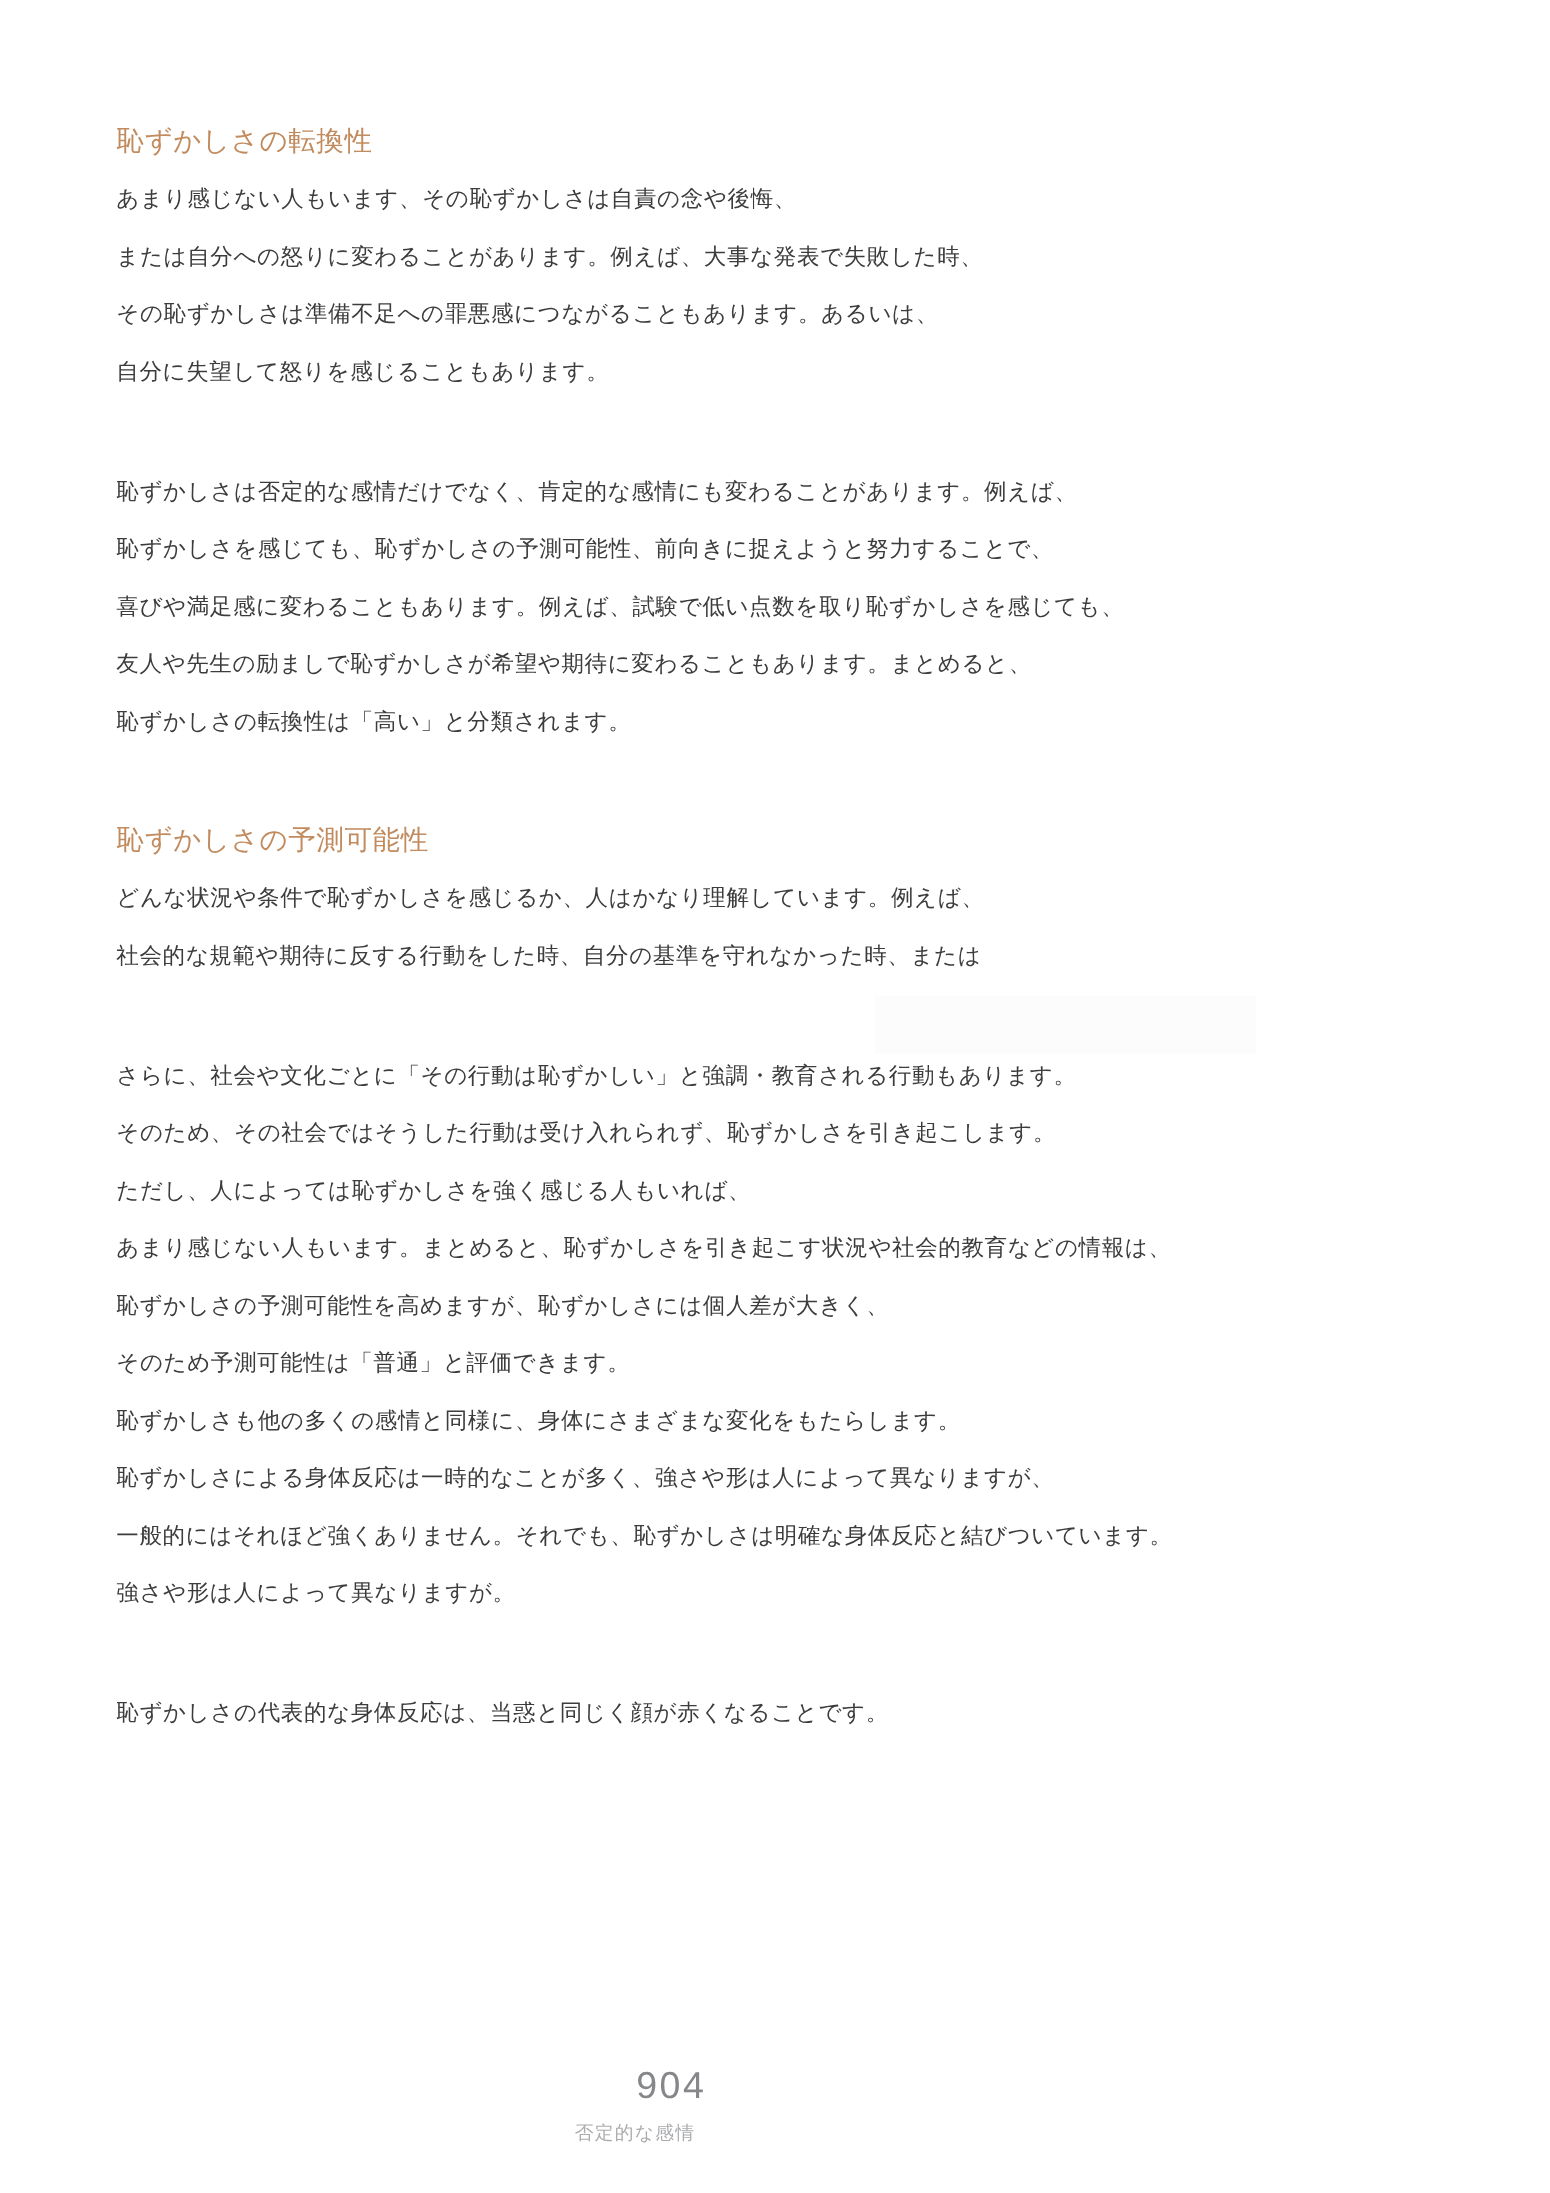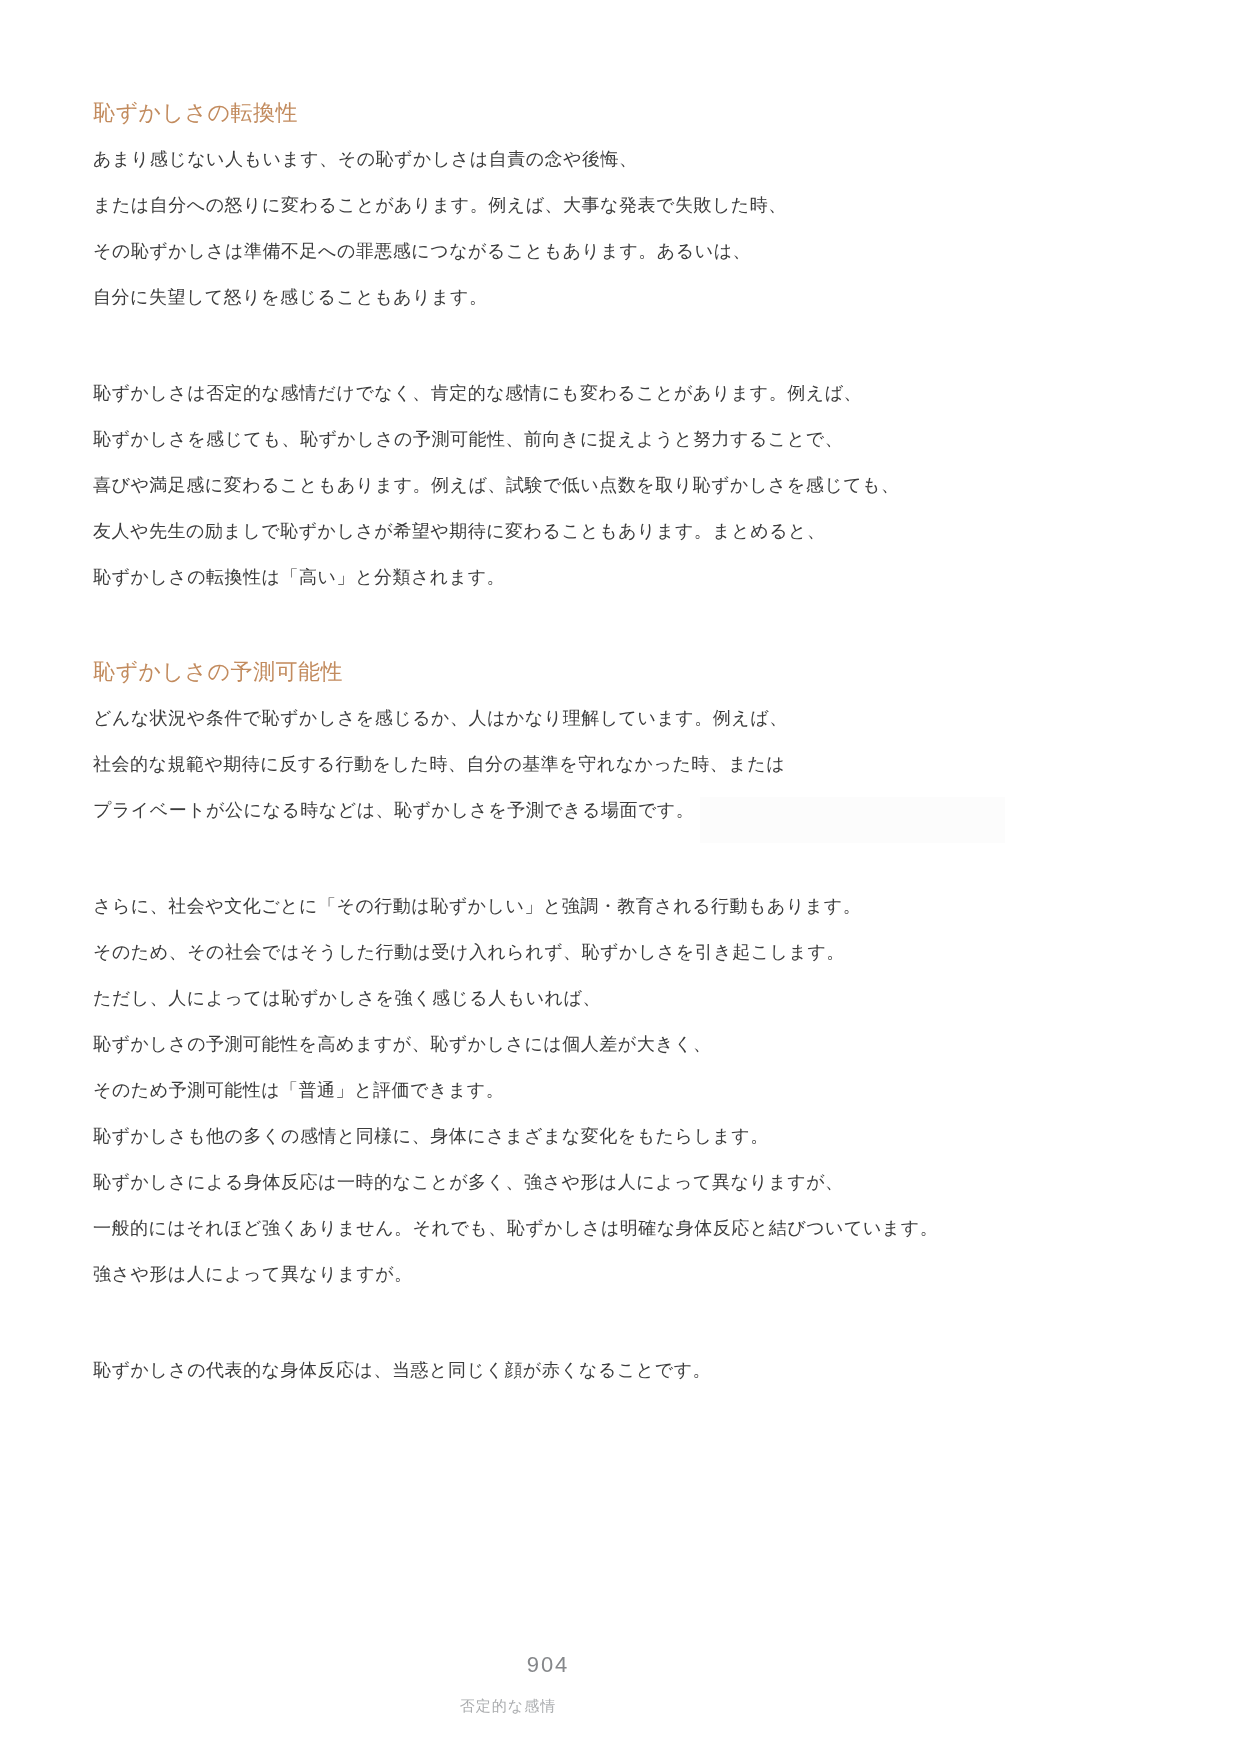--- a/index.html
+++ b/index.html
@@ -42,25 +42,25 @@
     position: absolute;
     left: 700px;
     top: 797px;
     width: 305px;
     height: 46px;
     background: #fcfcfc;
   }
   .page-number {
     position: absolute;
     top: 1652px;
-    left: 12px;
+    left: 1px;
     width: 100%;
     text-align: center;
     font-family: "Liberation Sans", sans-serif;
-    font-size: 22px;
+    font-size: 30px;
     font-weight: 300;
     color: #85878a;
     letter-spacing: 2px;
     padding-left: 28px;
   }
   .footer-label {
     position: absolute;
     top: 1697px;
     left: 0;
     width: 100%;
@@ -95,26 +95,26 @@
         <div class="line">友人や先生の励ましで恥ずかしさが希望や期待に変わることもあります。まとめると、</div>
         <div class="line">恥ずかしさの転換性は「高い」と分類されます。</div>
       </div>
     </div>
 
     <div class="section">
       <h2 class="section-heading">恥ずかしさの予測可能性</h2>
       <div class="para">
         <div class="line">どんな状況や条件で恥ずかしさを感じるか、人はかなり理解しています。例えば、</div>
         <div class="line">社会的な規範や期待に反する行動をした時、自分の基準を守れなかった時、または</div>
-        <div class="line">プライベートが公になる時などは、恥ずかしさを予測できる場面です。</div>
       </div>
       <div class="para">
         <div class="line">さらに、社会や文化ごとに「その行動は恥ずかしい」と強調・教育される行動もあります。</div>
         <div class="line">そのため、その社会ではそうした行動は受け入れられず、恥ずかしさを引き起こします。</div>
         <div class="line">ただし、人によっては恥ずかしさを強く感じる人もいれば、</div>
+        <div class="line">あまり感じない人もいます。まとめると、恥ずかしさを引き起こす状況や社会的教育などの情報は、</div>
         <div class="line">恥ずかしさの予測可能性を高めますが、恥ずかしさには個人差が大きく、</div>
         <div class="line">そのため予測可能性は「普通」と評価できます。</div>
       </div>
     </div>
 
     <div class="section">
       <div class="para">
         <div class="line">恥ずかしさも他の多くの感情と同様に、身体にさまざまな変化をもたらします。</div>
         <div class="line">恥ずかしさによる身体反応は一時的なことが多く、強さや形は人によって異なりますが、</div>
         <div class="line">一般的にはそれほど強くありません。それでも、恥ずかしさは明確な身体反応と結びついています。</div>

